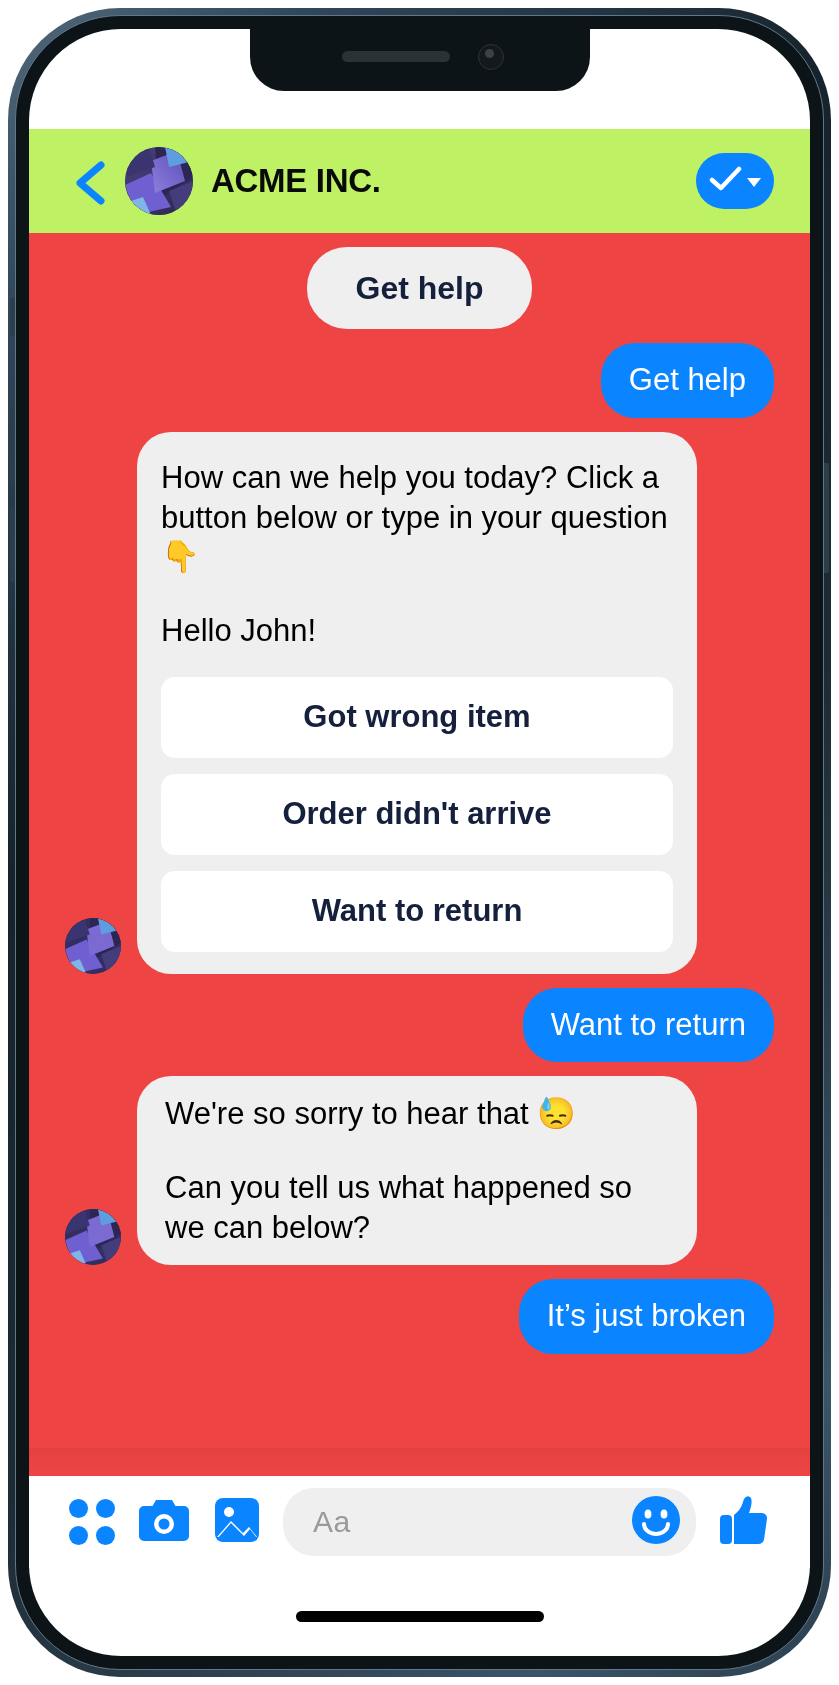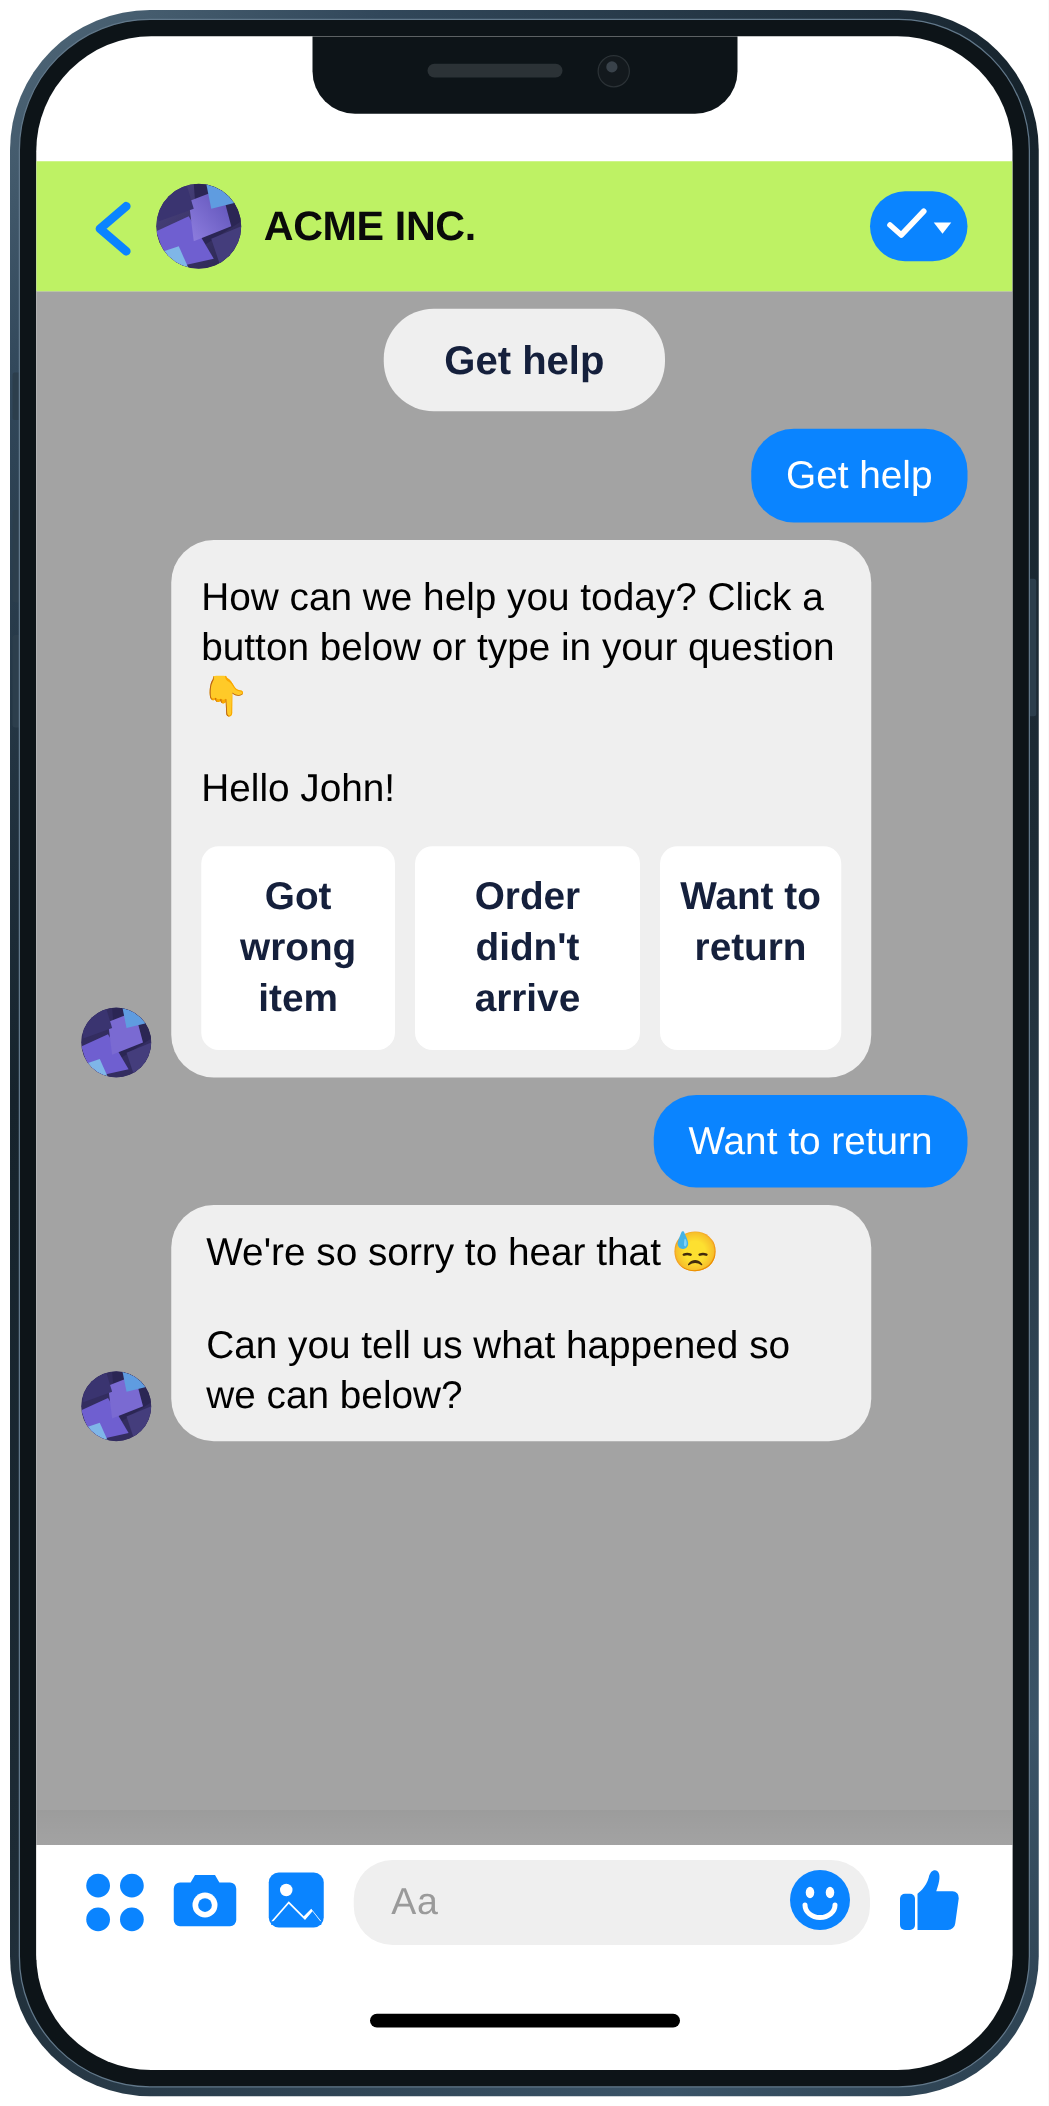--- a/index.html
+++ b/index.html
@@ -126,21 +126,21 @@
   }
   #verified-badge .tri {
     width: 0; height: 0; border-left: 7px solid transparent;
     border-right: 7px solid transparent; border-top: 9px solid #fff;
     margin-top: 3px;
   }
 
   
   #thread {
     position: absolute; top: 204px; left: 0; right: 0; bottom: 178px;
-    padding: 14px 36px 0 36px; background: #a3a3a3;
+    padding: 14px 36px 0 36px; background: #ef4444;
     display: flex; flex-direction: column;
   }
 
   .row { display: flex; width: 100%; margin-bottom: 14px; align-items: flex-end; }
   .row.center { justify-content: center; }
   .row.right  { justify-content: flex-end; }
   .row.left   { justify-content: flex-start; }
 
   .row-avatar { width: 56px; height: 56px; margin-right: 16px; flex: 0 0 auto; }
 
@@ -158,21 +158,21 @@
   }
   .bubble.bot {
     background: #efefef; color: #000000;
     padding: 18px 28px; border-radius: 34px;
   }
   .bubble.bot.with-buttons { padding: 26px 24px 22px 24px; }
 
   .msg-para { margin: 0; font-size: 31px; line-height: 1.28; }
   .msg-para + .msg-para { margin-top: 34px; }
 
-  .qr-list { margin-top: 26px; display: flex; flex-direction: row; gap: 16px; }
+  .qr-list { margin-top: 26px; display: flex; flex-direction: column; gap: 16px; }
   .qr-button {
     background: #ffffff; border-radius: 14px;
     padding: 20px 10px; text-align: center;
     font-size: 31px; font-weight: bold; color: #15203c;
     cursor: pointer;
   }
 
   
   #composer-divider {
     position: absolute; bottom: 178px; left: 0; right: 0; height: 30px;
@@ -329,20 +329,23 @@
             <polygon points="44,44 68,34 68,68 52,68" fill="#443d7c"></polygon>
           </g>
         </svg>
       </div>
       <div class="bubble bot">
         <p class="msg-para">We're so sorry to hear that 😓</p>
         <p class="msg-para">Can you tell us what happened so we can below?</p>
       </div>
     </div>
 
+    <div class="row right">
+      <div class="bubble user">It’s just broken</div>
+    </div>
 
   </div>
 
   <div id="composer-divider"></div>
 
   <div id="composer">
 
     <div id="dots-grid">
       <span></span>
         <span></span>

